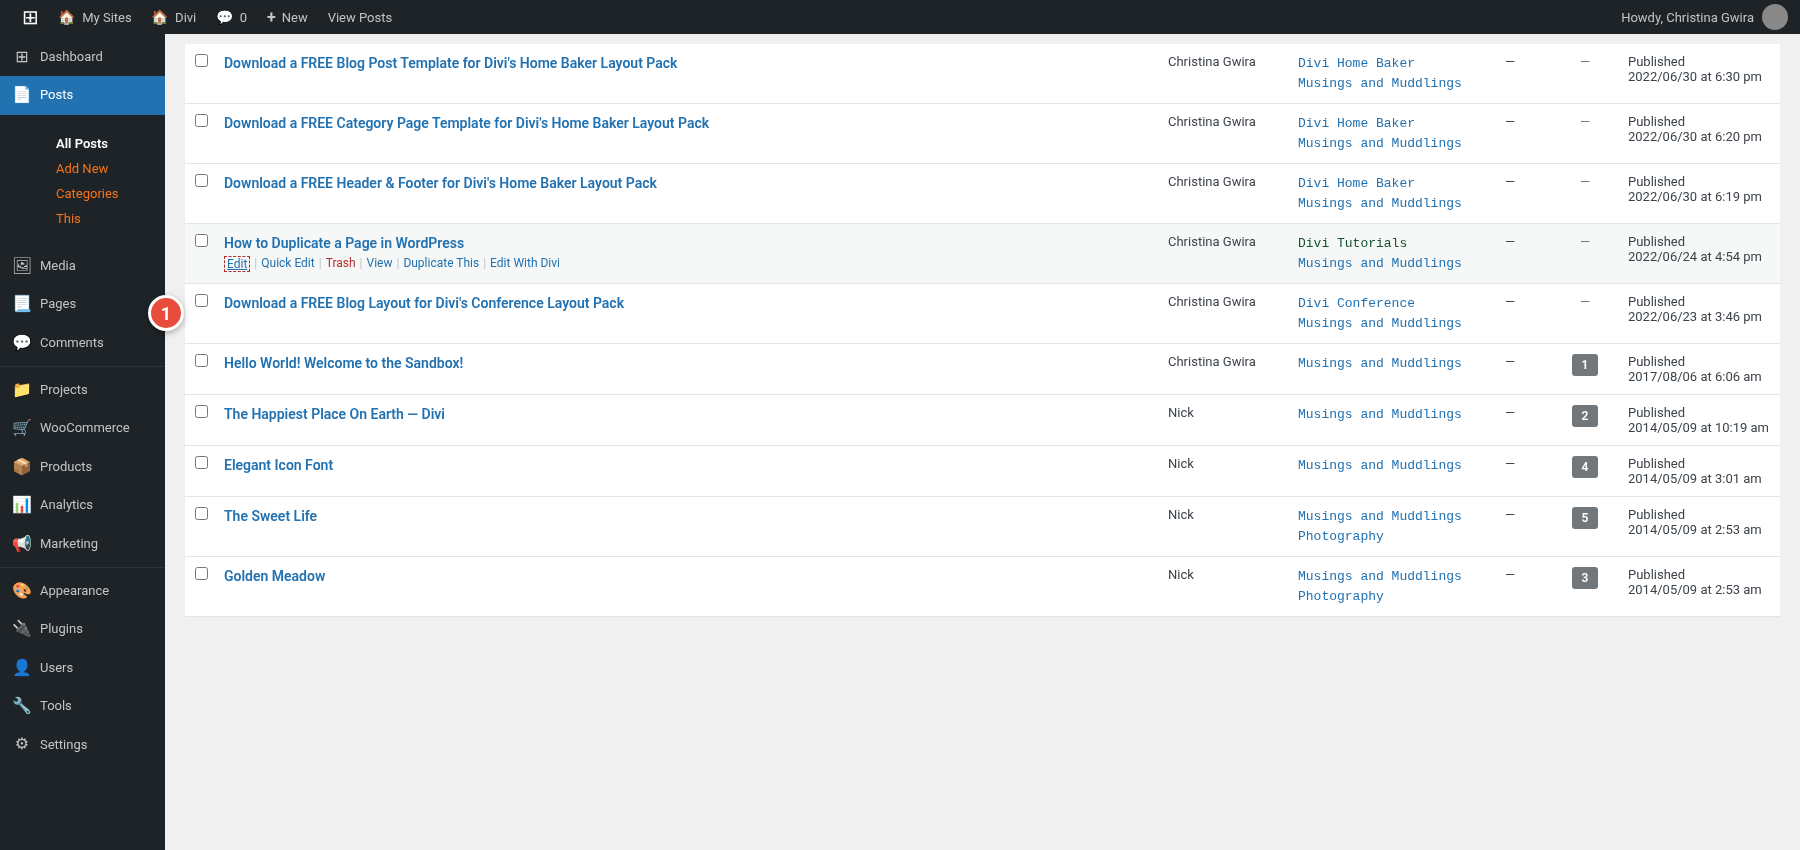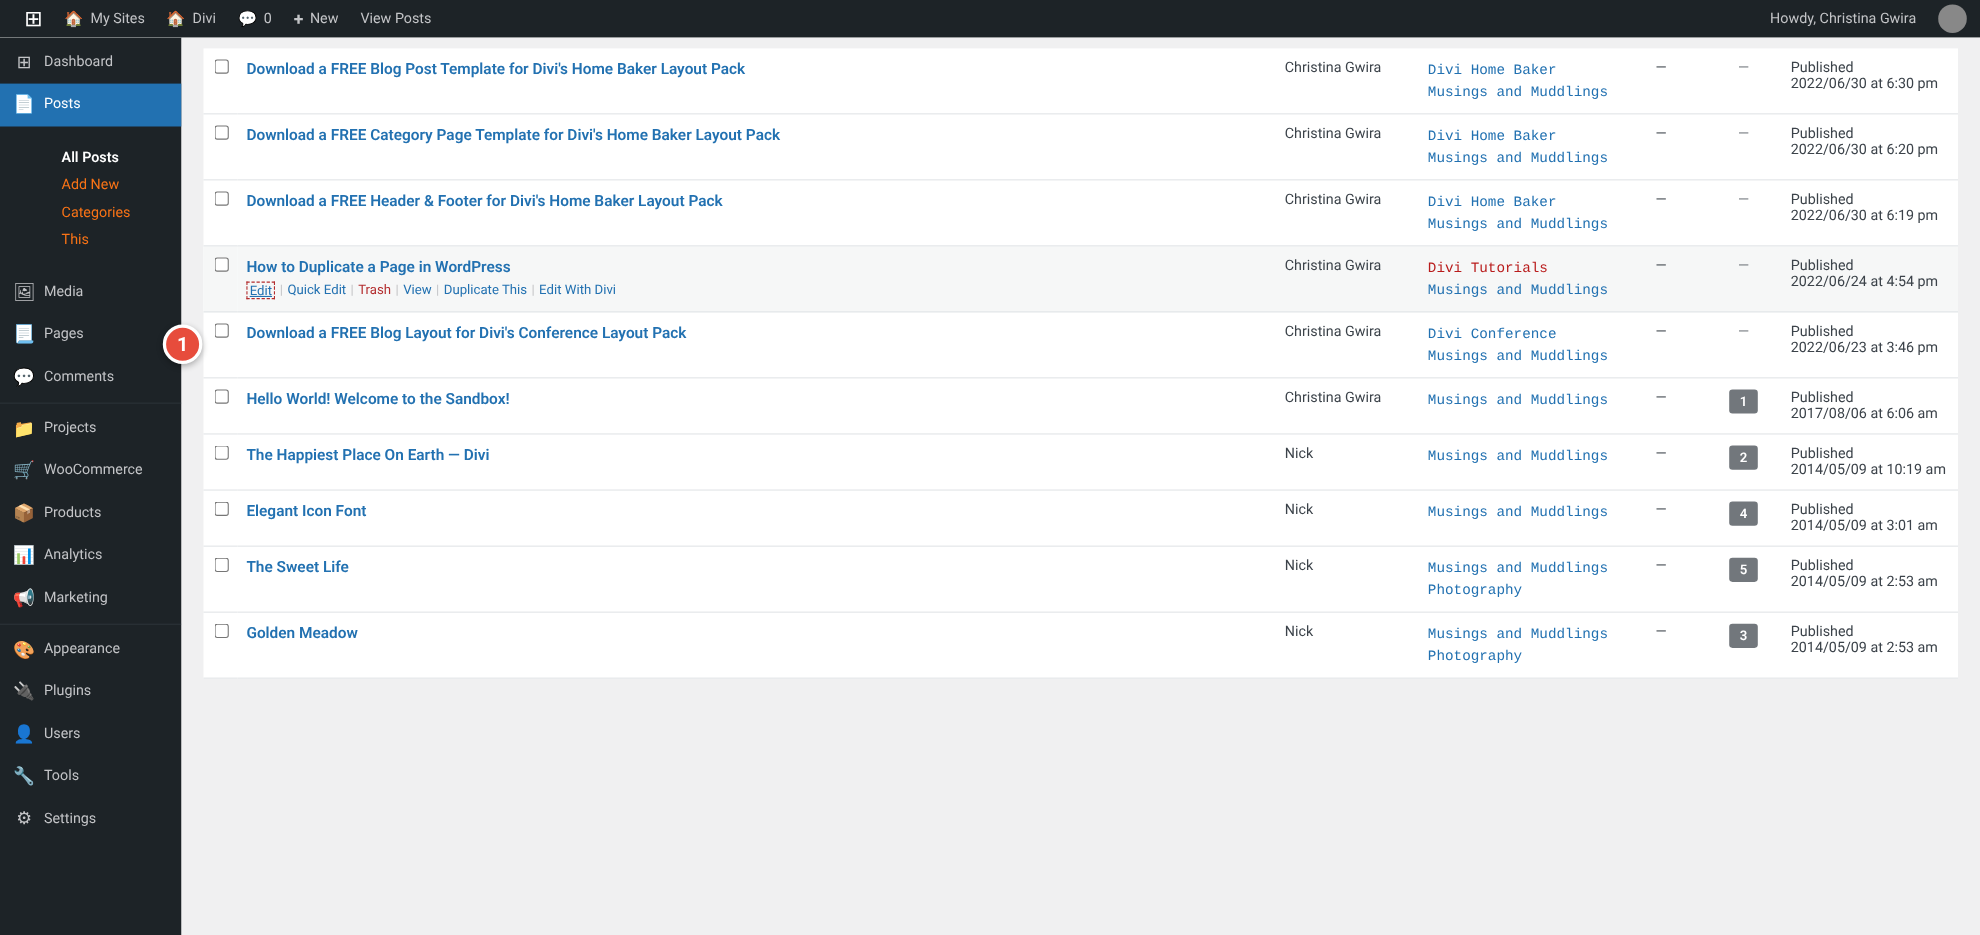--- a/index.html
+++ b/index.html
@@ -15,21 +15,21 @@
       padding: 0 12px;
       gap: 0;
       flex-shrink: 0;
       z-index: 100;
     }
     .adminbar-item {
       display: flex; align-items: center; gap: 6px;
       padding: 0 10px; height: 34px; cursor: pointer; color: #c3c4c7; font-size: 13px;
     }
     .adminbar-logo { padding: 0 10px; }
-    .adminbar-right { margin-left: auto; color: #c3c4c7; font-size: 13px; display: flex; align-items: center; gap: 20px; }
+    .adminbar-right { margin-left: auto; color: #c3c4c7; font-size: 13px; display: flex; align-items: center; gap: 8px; }
     .adminbar-avatar { width: 26px; height: 26px; border-radius: 50%; background: #888; display: inline-block; }
 
     
     .layout { display: flex; flex: 1; overflow: hidden; }
 
     
     #sidebar {
       width: 165px;
       background: #1d2327;
       color: #c3c4c7;
@@ -280,21 +280,21 @@
                   <span class="sep">|</span>
                   <span>View</span>
                   <span class="sep">|</span>
                   <span>Duplicate This</span>
                   <span class="sep">|</span>
                   <span>Edit With Divi</span>
                 </div>
               </td>
               <td class="author-cell">Christina Gwira</td>
               <td class="cat-cell">
-                <a style="color: #b91c1c; cursor: pointer; display: block;">Divi Tutorials</a>
+                <a style="color: #14532d; cursor: pointer; display: block;">Divi Tutorials</a>
                 <a style="color: rgb(34, 113, 177); cursor: pointer; display: block;">Musings and Muddlings</a>
               </td>
               <td class="tag-cell">—</td>
               <td class="comments-cell" style="color: rgb(114, 119, 124); text-align: center;">—</td>
               <td class="date-cell">
                 <span style="display: block; font-weight: 400;">Published</span>
                 <span style="display: block;">2022/06/24 at 4:54 pm</span>
               </td>
             </tr>
             <tr>

